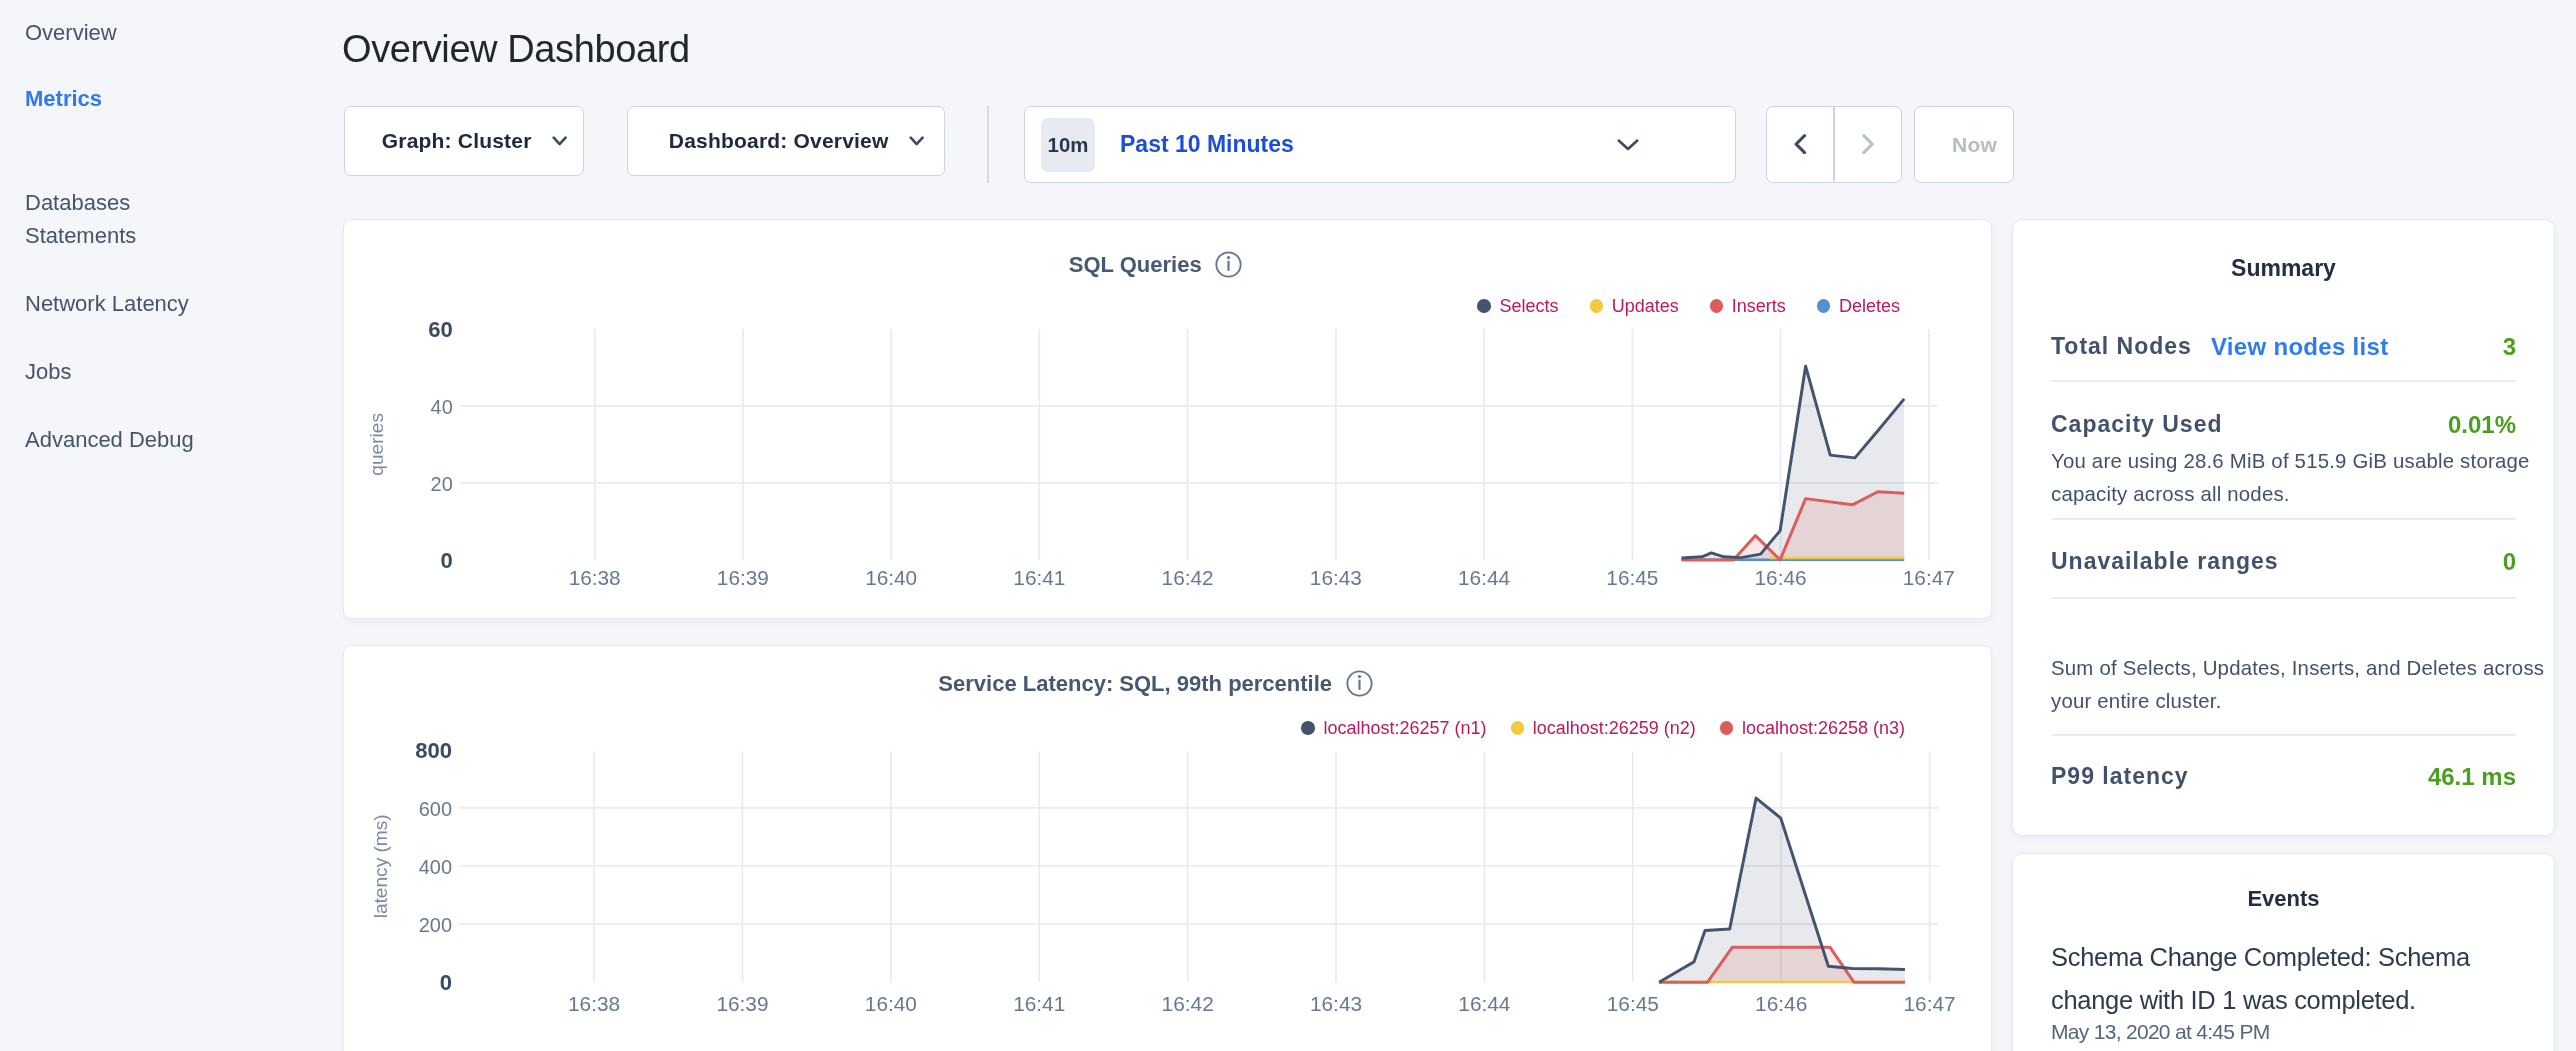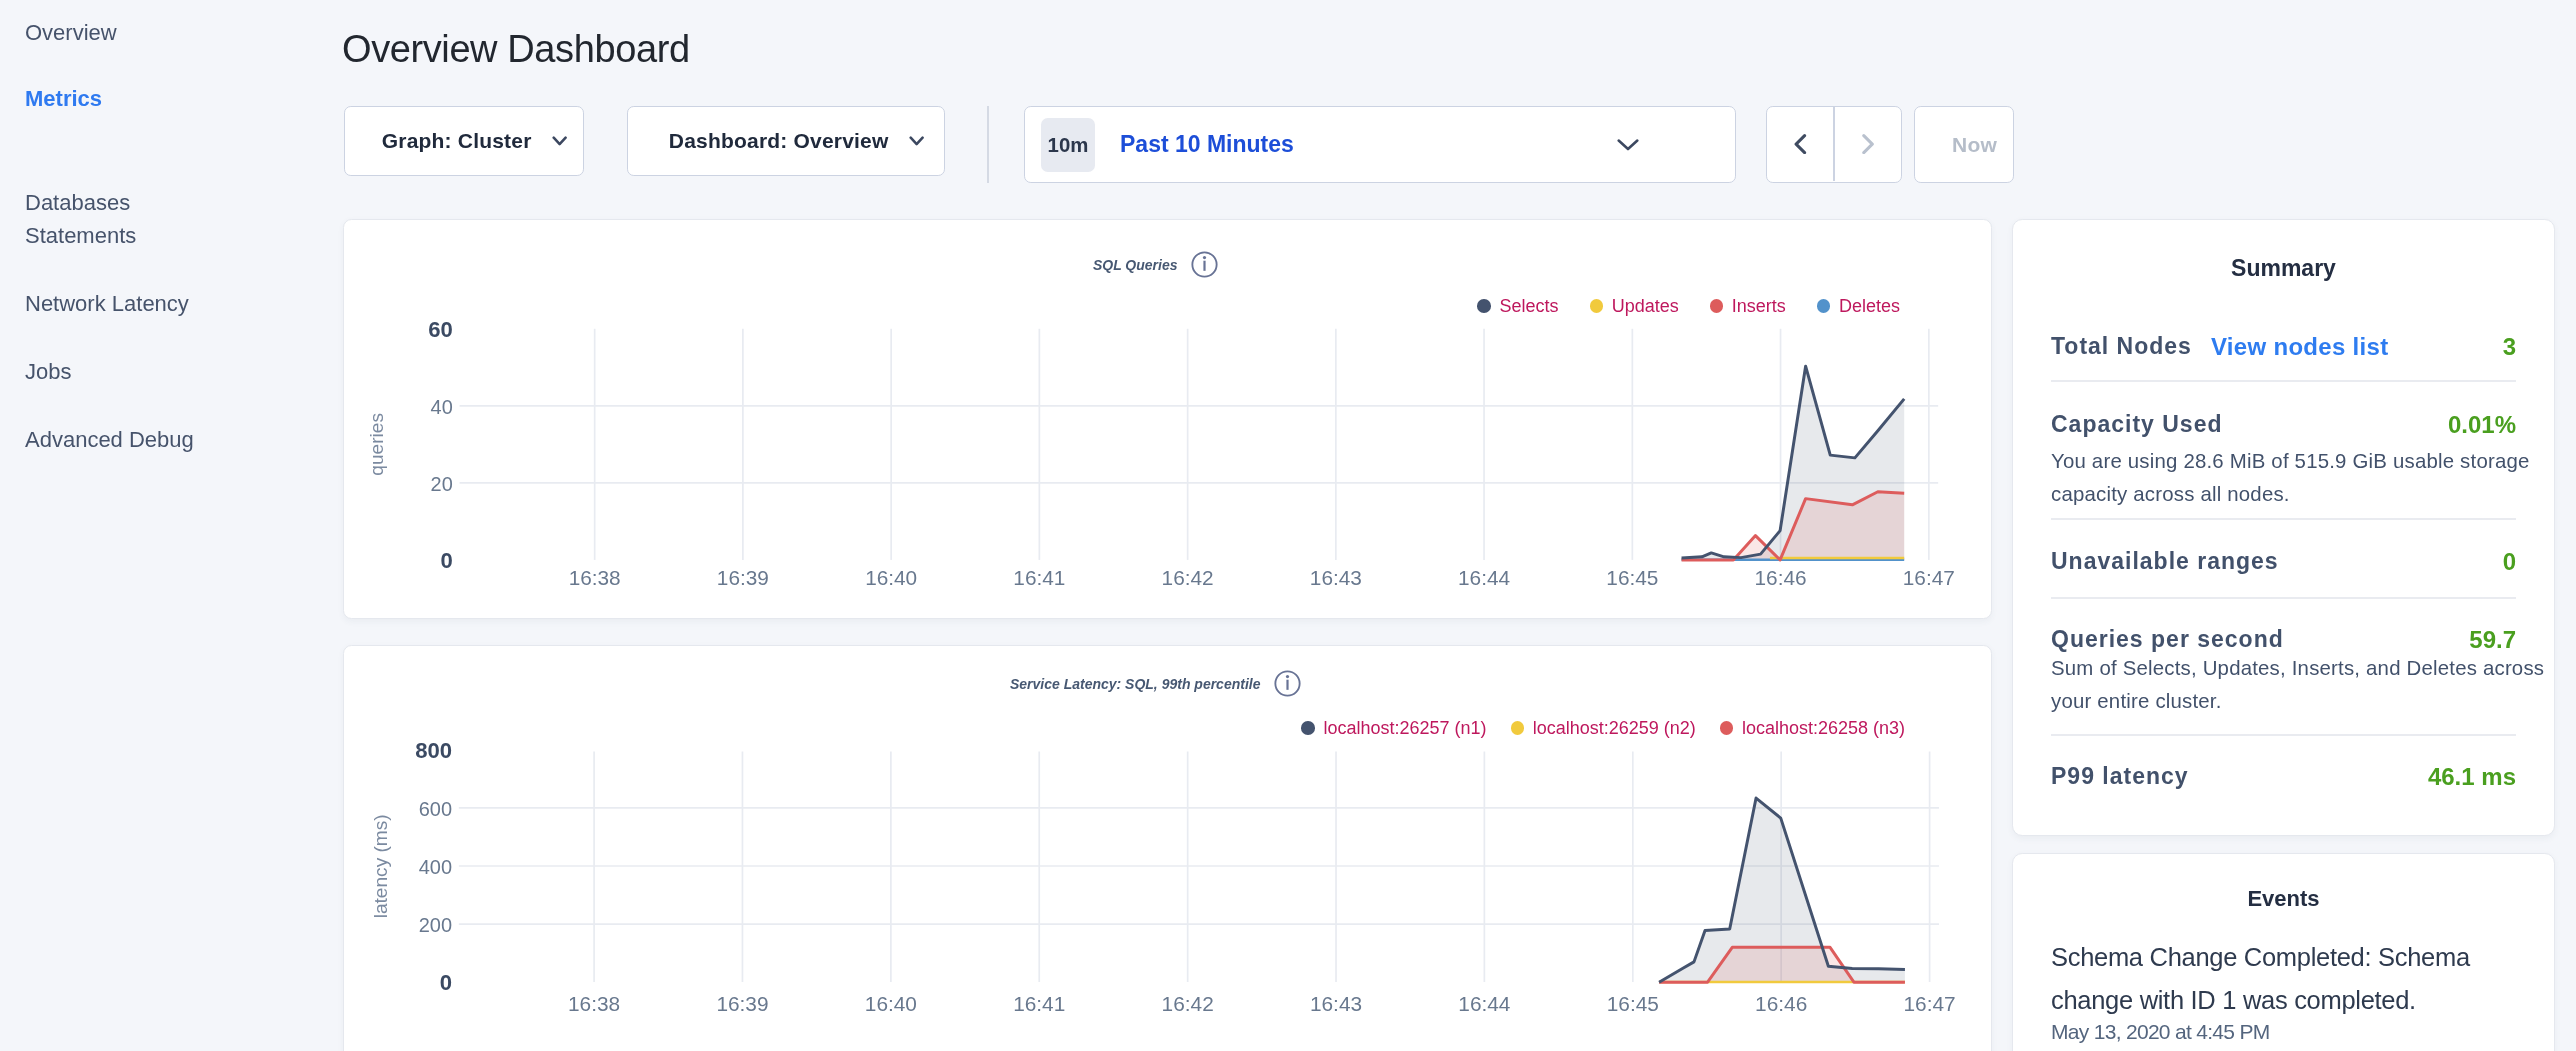--- a/index.html
+++ b/index.html
@@ -10,21 +10,21 @@
 .nav { position:absolute; left:25px; font-size:22px; line-height:22px; color:#46536b; }
 .ctl { position:absolute; background:#fff; border:1.7px solid #ccd3e2; border-radius:6.8px;
   display:flex; align-items:center; justify-content:center; padding-left:21px; }
 .ctl b { font-size:21px; color:#202a3c; letter-spacing:0.2px; }
 .grn { color:#4a9f1f; font-weight:bold; }
 .sumlabel { font-weight:bold; font-size:23px; color:#42516b; letter-spacing:1px; }
 .sumrow { position:absolute; left:38px; right:38px; }
 .sumdesc { position:absolute; left:38px; font-size:20.4px; line-height:33px; letter-spacing:0.2px; color:#42516b; white-space:nowrap; }
 .divider { position:absolute; left:38px; right:38px; height:1.7px; background:#e9ebf0; }
 .ctitle { position:absolute; left:0; right:0; display:flex; align-items:center; justify-content:center; gap:13.6px; padding-right:24px; }
-.ctitle b { font-size:14px; line-height:22px; color:#475872;font-style:italic; }
+.ctitle b { font-size:22px; line-height:22px; color:#475872; }
 .legend { position:absolute; display:flex; align-items:center; }
 .legend .it { display:flex; align-items:center; }
 .legend .dot { width:13.6px; height:13.6px; border-radius:50%; margin-right:8.5px; }
 .legend span.t { font-size:18px; line-height:18px; color:#be185d; }
 </style>
 </head>
 <body>
 
 <div class="nav" style="top:22px;">Overview</div>
 <div class="nav" style="top:88px; color:#2f7af0; font-weight:bold;">Metrics</div>
@@ -206,24 +206,20 @@
     <span class="sumlabel">Capacity Used</span>
     <span class="grn" style="position:absolute; right:0; top:0; font-size:24px;">0.01%</span>
   </div>
   <div class="sumdesc" style="top:225px;">You are using 28.6 MiB of 515.9 GiB usable storage<br>capacity across all nodes.</div>
   <div class="divider" style="top:298px;"></div>
   <div class="sumrow" style="top:328px;">
     <span class="sumlabel">Unavailable ranges</span>
     <span class="grn" style="position:absolute; right:0; top:0; font-size:24px;">0</span>
   </div>
   <div class="divider" style="top:377px;"></div>
-  <div class="sumrow" style="top:406px;">
-    <span class="sumlabel">Queries per second</span>
-    <span class="grn" style="position:absolute; right:0; top:0; font-size:24px;">59.7</span>
-  </div>
   <div class="sumdesc" style="top:432px;">Sum of Selects, Updates, Inserts, and Deletes across<br>your entire cluster.</div>
   <div class="divider" style="top:514px;"></div>
   <div class="sumrow" style="top:543px;">
     <span class="sumlabel">P99 latency</span>
     <span class="grn" style="position:absolute; right:0; top:0; font-size:24px;">46.1 ms</span>
   </div>
 </div>
 
 <div class="card" style="left:2012px; top:853px; width:543px; height:272px; border-radius:10.2px;">
   <div class="abs" style="left:0; right:0; top:34px; text-align:center; font-size:22px; line-height:22px; font-weight:bold; color:#242e42;">Events</div>

